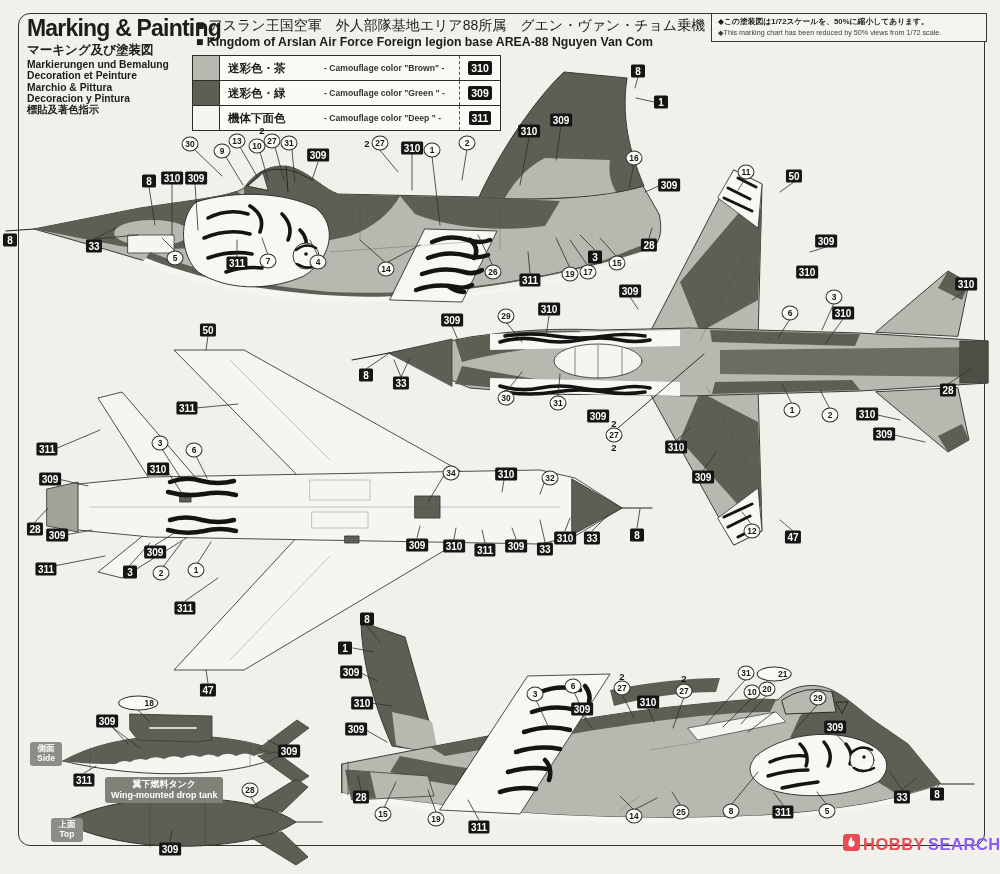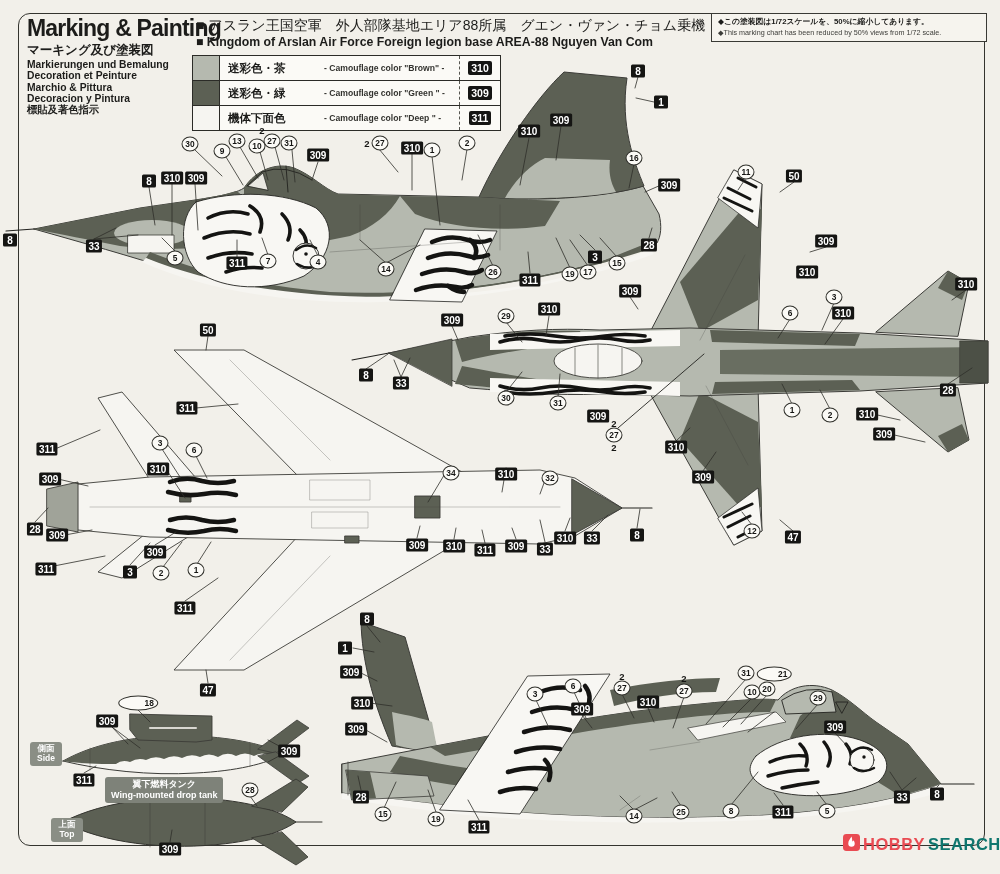--- a/index.html
+++ b/index.html
@@ -42,21 +42,21 @@
   #callouts{position:absolute;left:0;top:0;width:1000px;height:874px;z-index:4;pointer-events:none;}
   .co{position:absolute;transform:translate(-50%,-50%);white-space:nowrap;}
   .co-box{background:#151513;color:#fff;font-size:10px;font-weight:700;padding:1px 2.5px;
           min-width:9px;text-align:center;border-radius:1.5px;letter-spacing:0;}
   .co-circle{background:#fbfaf6;border:1.2px solid #2f2f2a;border-radius:50%;font-size:8.4px;font-weight:700;
           min-width:12px;height:13px;line-height:13px;text-align:center;padding:0 1.5px;color:#151513;}
   .co-plain{font-size:9.5px;font-weight:700;color:#151513;}
   
   .logo{position:absolute;left:843px;top:834px;z-index:5;display:flex;align-items:center;gap:3px;}
   .logo .w1{color:#e94b52;font-size:16.5px;font-weight:700;letter-spacing:0.5px;}
-  .logo .w2{color:#0f766e;font-size:16.5px;font-weight:700;letter-spacing:0.5px;}
+  .logo .w2{color:#8b5cf6;font-size:16.5px;font-weight:700;letter-spacing:0.5px;}
 </style>
 </head>
 <body>
 
 <div id="sheet">
   <div class="frame"></div>
 
   <svg id="art" width="1000" height="874" viewBox="0 0 1000 874">
     <g stroke-linejoin="round" stroke-linecap="round">
 

